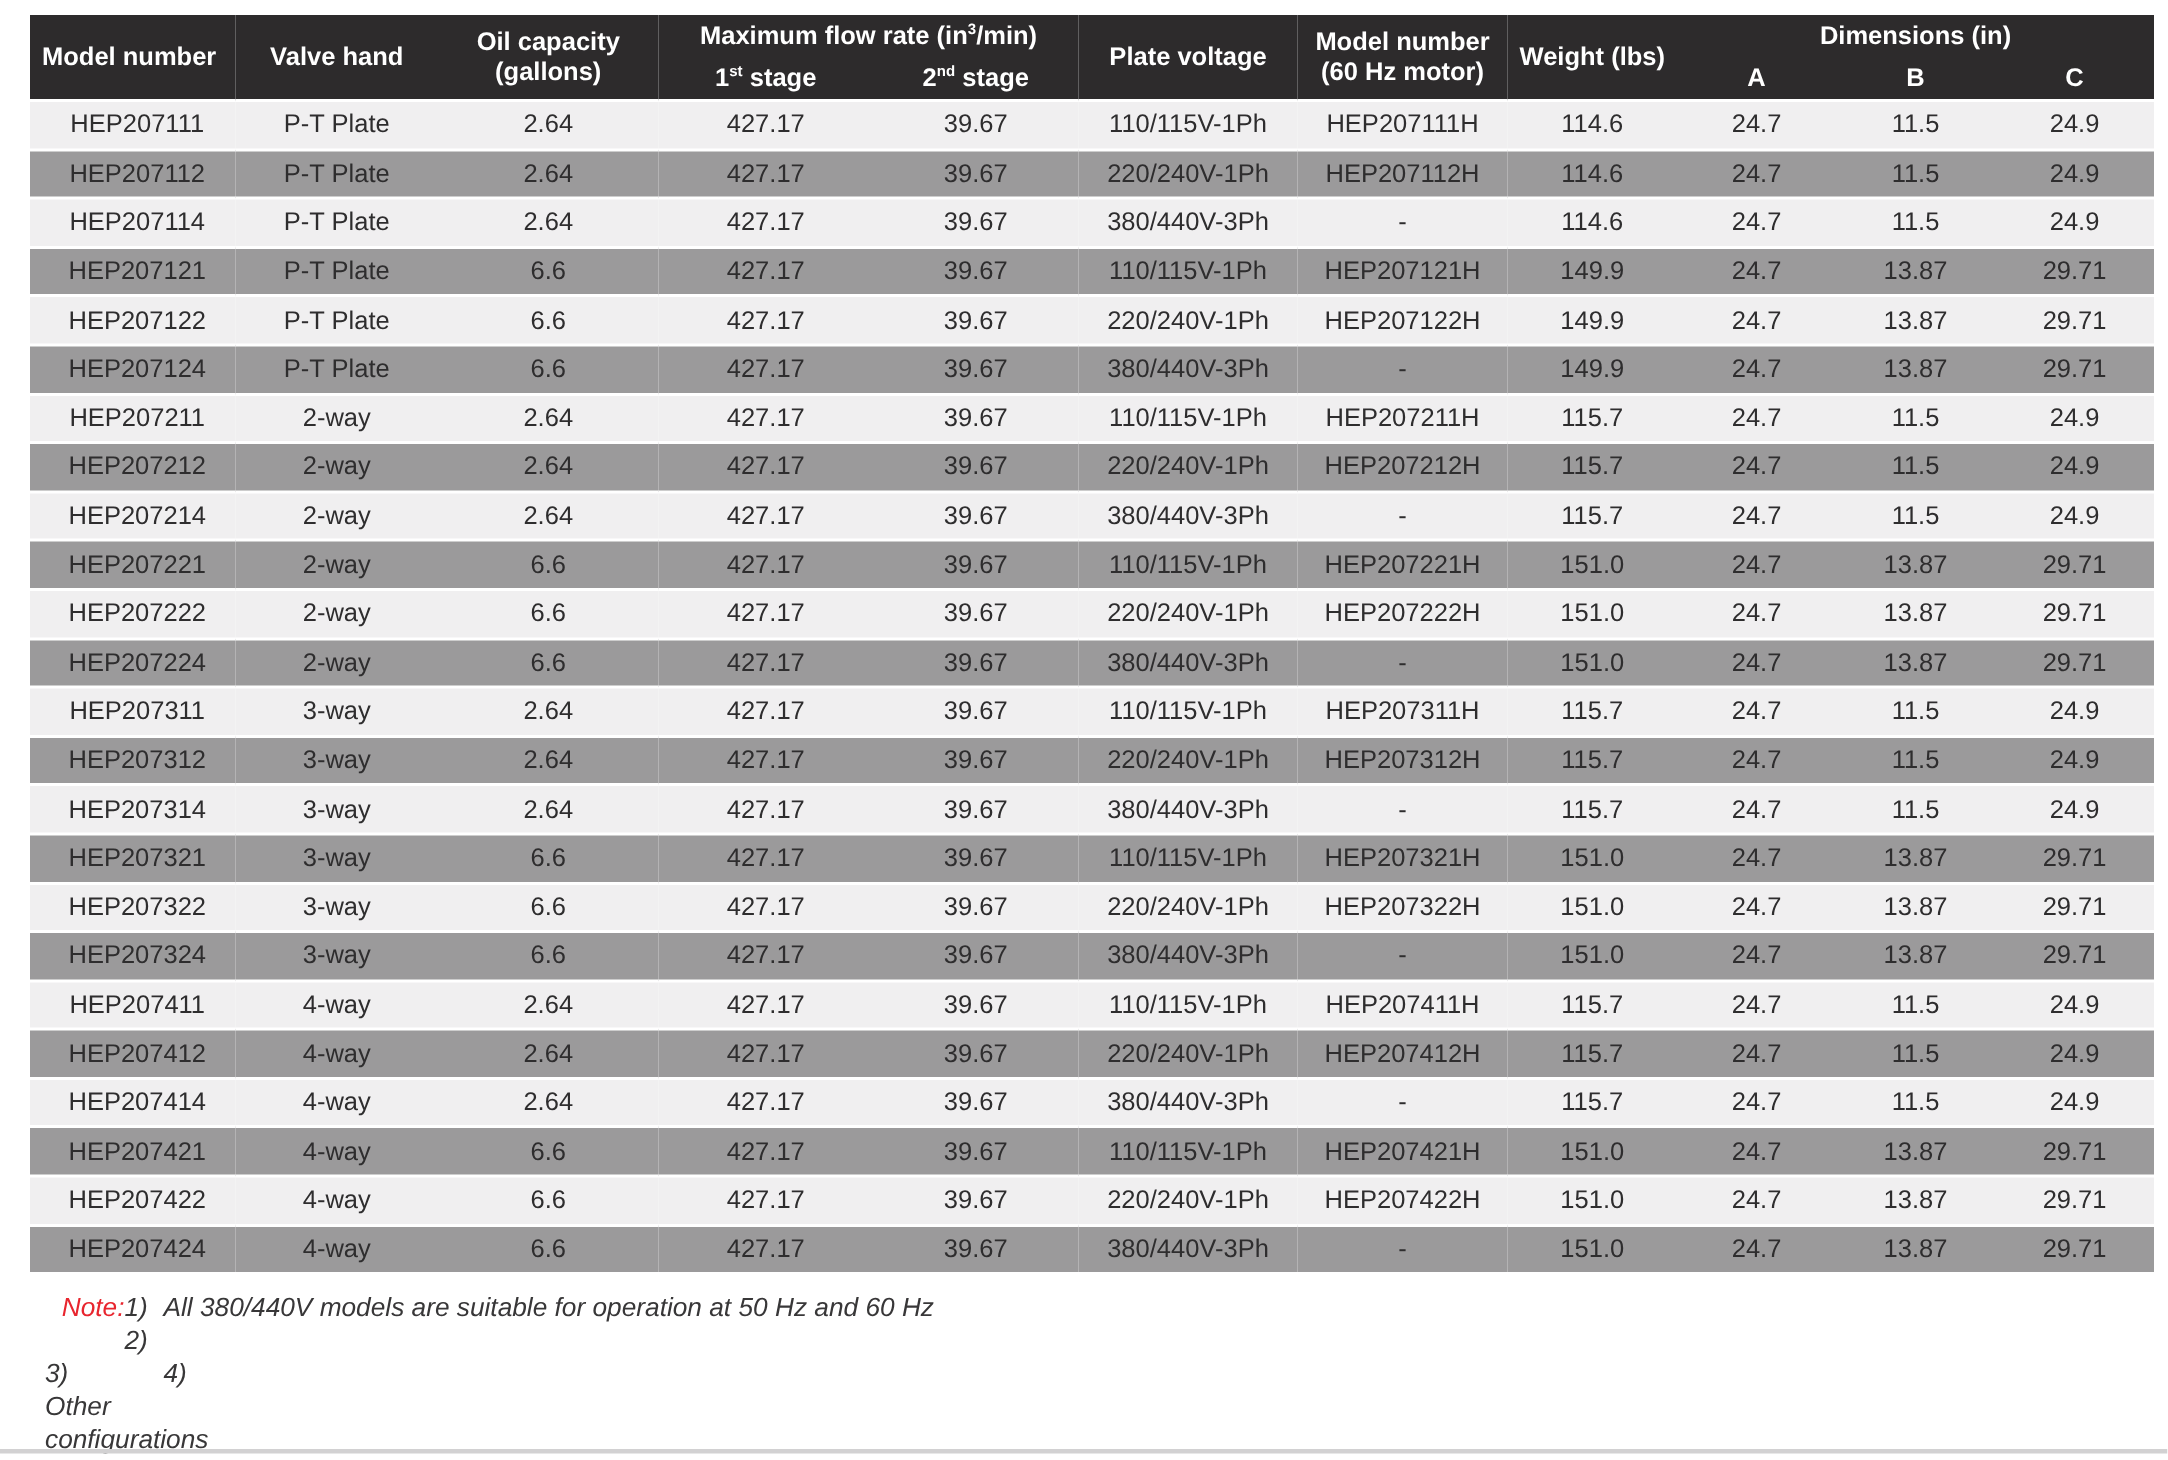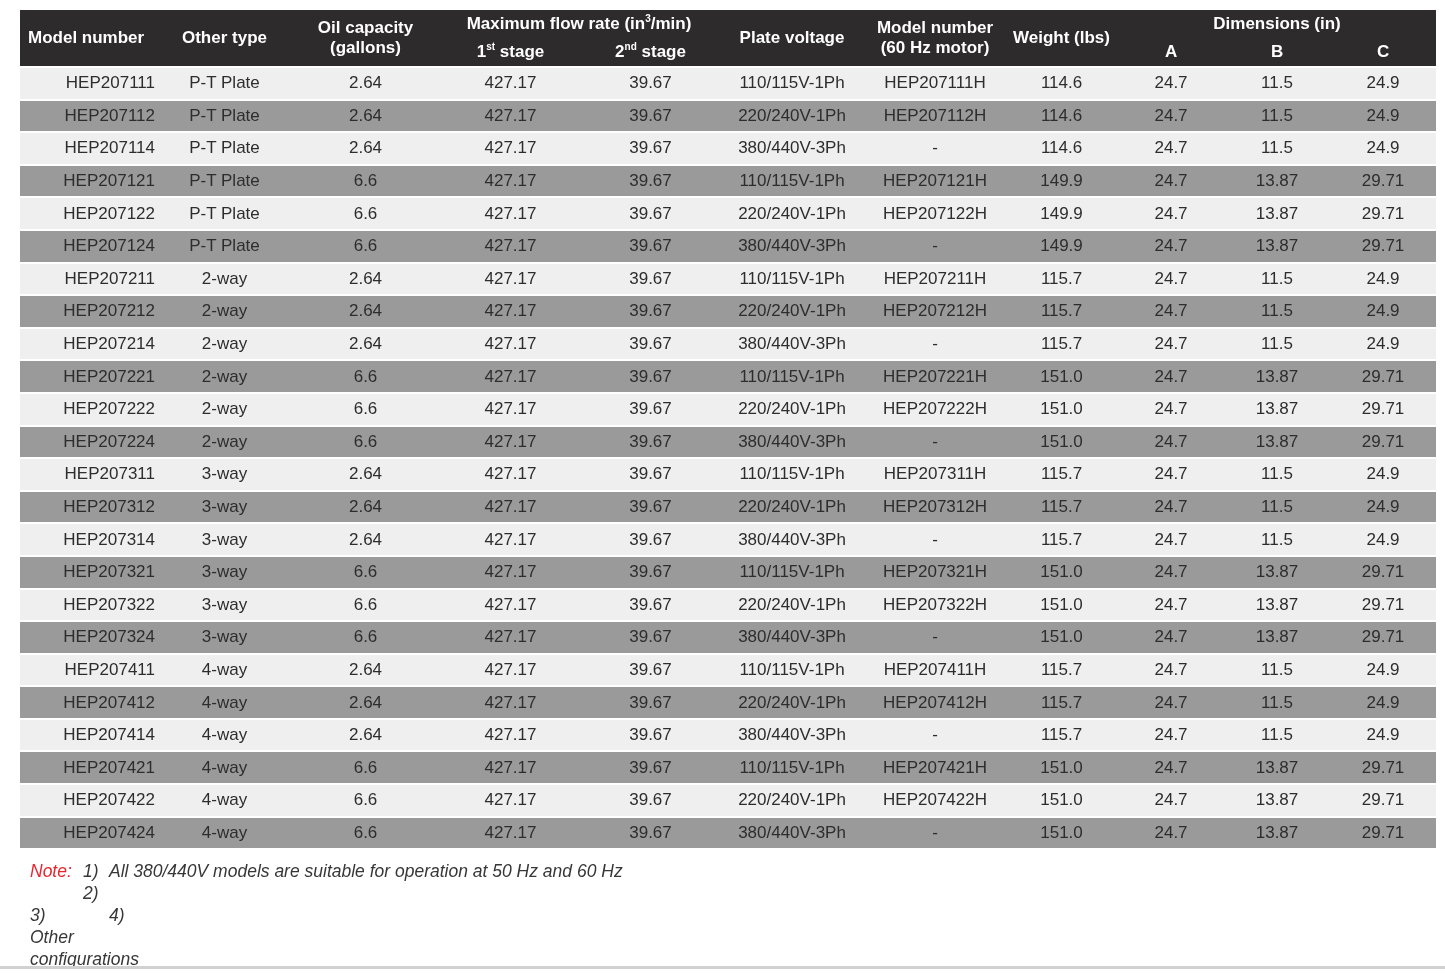--- a/index.html
+++ b/index.html
@@ -11,26 +11,26 @@
   .main-table{width:1098px;}
   .dims-table{width:318px;}
   thead th{background:#2D2B2C;color:#ffffff;font-weight:bold;font-size:17px;
            text-align:center;vertical-align:middle;padding:1px 2px;line-height:20px;}
   thead tr th{height:26px;}
   th.th-left{text-align:left;padding-left:8px;}
   sup{font-size:10px;line-height:0;vertical-align:super;}
   .sp{margin-left:0.28em;}
   tbody td{font-size:17px;text-align:center;height:30.6px;padding:0 2px;
            border-top:2px solid #ffffff;vertical-align:middle;white-space:nowrap;}
-  tbody td.left{text-align:right;padding-left:8px;}
+  tbody td.left{text-align:center;padding-left:8px;}
   tbody tr:nth-child(odd){background:#F0EFF0;}
   tbody tr:nth-child(even){background:#9B9A9B;}
   .notes{display:grid;grid-template-columns:53px 26px auto;margin:12px 0 0 10px;
          font-style:italic;font-size:17.5px;line-height:22px;color:#383738;}
-  .n-label{color:#E8252E;}
+  .n-label{color:#E8252E;text-align:right;}
   .n-num{}
   .n-text{max-width:1265px;}
   .bottom-rule{position:absolute;left:0;right:0;top:966px;height:2.5px;background:#D2D1D2;}
 </style>
 </head>
 <body>
 
 <div class="page">
   <div class="tables">
 
@@ -41,21 +41,21 @@
           <col style="width:147px">
         <col style="width:143px">
           <col style="width:137px">
           <col style="width:146px">
         <col style="width:140px">
           <col style="width:113px">
       </colgroup>
       <thead>
         <tr>
           <th class="th-left" rowspan="2">Model number</th>
-          <th rowspan="2">Other type</th>
+          <th rowspan="2">Valve hand</th>
           <th rowspan="2">
             <div>Oil capacity</div>
             <div>(gallons)</div>
           </th>
           <th colspan="2"><span>Maximum flow rate (in</span><sup>3</sup><span>/min)</span></th>
           <th rowspan="2">Plate voltage</th>
           <th rowspan="2">
             <div>Model number</div>
             <div>(60 Hz motor)</div>
           </th>

